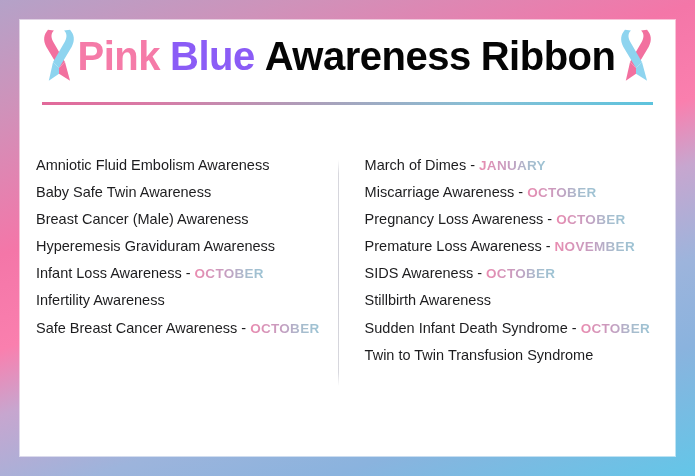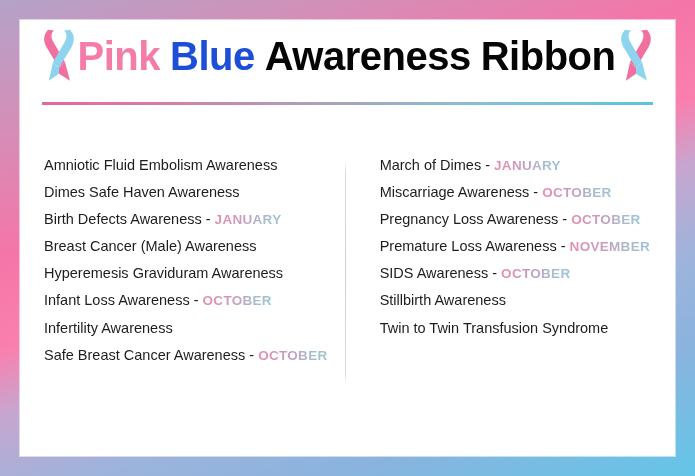--- a/index.html
+++ b/index.html
@@ -70,21 +70,21 @@
     line-height: 1;
   }
 
   .brand-title span {
     font-size: 40px;
     font-weight: bold;
     letter-spacing: -0.5px;
   }
 
   .word-pink { color: #f57ba8; }
-  .word-blue { color: #1d4ed8; }
+  .word-blue { color: #8b5cf6; }
   .word-awareness,
   .word-ribbon { color: #050505; }
 
   .sp { width: 10px; display: inline-block; }
 
   .ribbon-icon {
     flex: 0 0 auto;
     width: 34px;
     height: 58px;
     display: block;
@@ -113,21 +113,20 @@
     left: 0;
     right: 0;
     top: 122px;
     height: 262px;
     display: flex;
   }
 
   .col {
     flex: 1 1 50%;
     padding: 16px 0 0 0;
-    margin-left: 8px;
   }
   .col-left  { padding-left: 16px;  padding-right: 10px; }
   .col-right { padding-left: 26px;  padding-right: 25px; }
 
   .divider {
     width: 1px;
     margin: 18px 0 18px 0;
     background: linear-gradient(180deg,
         rgba(215,215,222,0) 0%,
         #d8d8de 6%,
@@ -189,34 +188,34 @@
         <path d="M20 48 L27 41 L33 63 L20 55 Z" fill="#8ed4ef"></path>
         <path d="M20 48 L13 41 L8 63 L20 55 Z" fill="#f2709f"></path>
       </svg>
     </div>
 
     <div class="title-rule"></div>
 
     <div class="columns">
       <div class="col col-left" id="col-left">
           <div class="entry"><span>Amniotic Fluid Embolism Awareness</span></div>
-          <div class="entry"><span>Dimes Safe Haven Awareness</span></div>
-          <div class="entry"><span>Birth Defects Awareness</span><span class="dash"> - </span><span class="month">JANUARY</span></div>
+          <div class="entry"><span>Baby Safe Twin Awareness</span></div>
           <div class="entry"><span>Breast Cancer (Male) Awareness</span></div>
           <div class="entry"><span>Hyperemesis Graviduram Awareness</span></div>
           <div class="entry"><span>Infant Loss Awareness</span><span class="dash"> - </span><span class="month">OCTOBER</span></div>
           <div class="entry"><span>Infertility Awareness</span></div>
           <div class="entry"><span>Safe Breast Cancer Awareness</span><span class="dash"> - </span><span class="month">OCTOBER</span></div>
         </div>
       <div class="divider"></div>
       <div class="col col-right" id="col-right">
           <div class="entry"><span>March of Dimes</span><span class="dash"> - </span><span class="month">JANUARY</span></div>
           <div class="entry"><span>Miscarriage Awareness</span><span class="dash"> - </span><span class="month">OCTOBER</span></div>
           <div class="entry"><span>Pregnancy Loss Awareness</span><span class="dash"> - </span><span class="month">OCTOBER</span></div>
           <div class="entry"><span>Premature Loss Awareness</span><span class="dash"> - </span><span class="month">NOVEMBER</span></div>
           <div class="entry"><span>SIDS Awareness</span><span class="dash"> - </span><span class="month">OCTOBER</span></div>
           <div class="entry"><span>Stillbirth Awareness</span></div>
+          <div class="entry"><span>Sudden Infant Death Syndrome</span><span class="dash"> - </span><span class="month">OCTOBER</span></div>
           <div class="entry"><span>Twin to Twin Transfusion Syndrome</span></div>
         </div>
     </div>
 
   </div>
 </div>
 
 </body></html>

